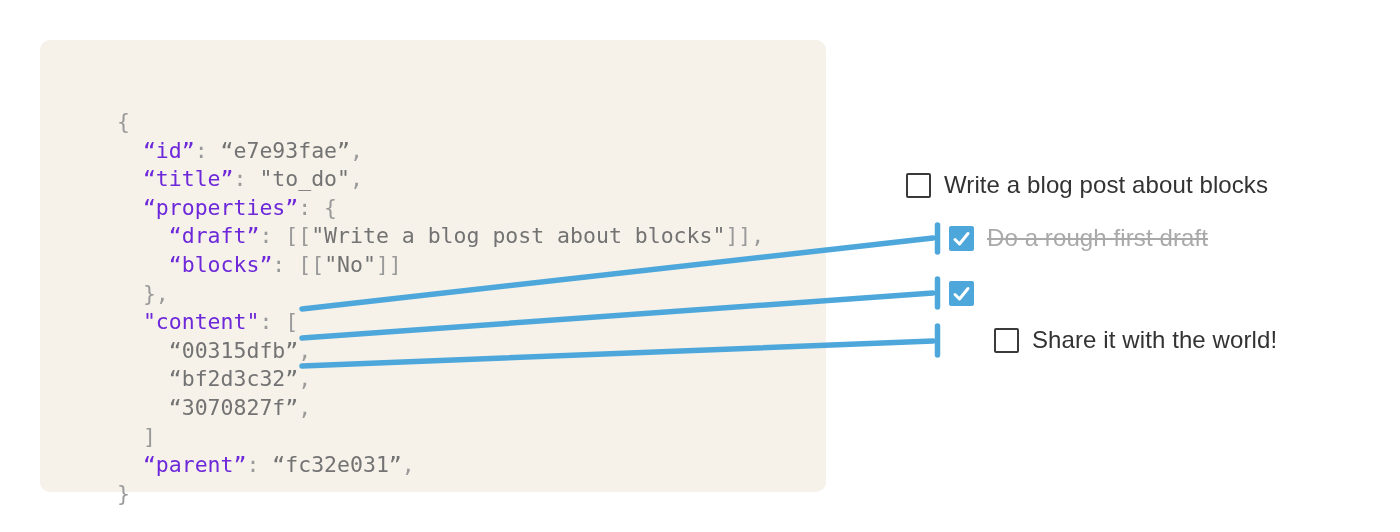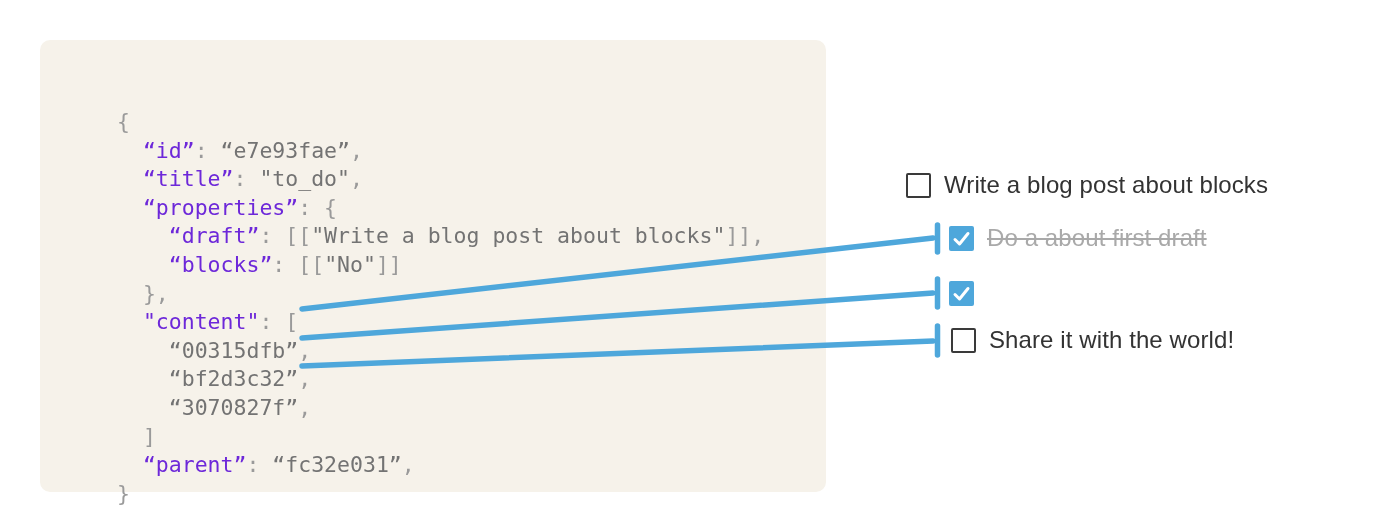--- a/index.html
+++ b/index.html
@@ -113,28 +113,28 @@
       <div class="todo-row" style="left: 906px; top: 172px;">
         <span class="cbox unchecked"></span>
         <span class="todo-label">Write a blog post about blocks</span>
       </div>
       <div class="todo-row" style="left: 949px; top: 225px;">
         <span class="cbox checked">
           <svg width="25" height="25" viewBox="0 0 25 25">
             <polyline points="6,13.5 10.5,18 19,7.5" fill="none" stroke="#ffffff" stroke-width="3" stroke-linecap="round" stroke-linejoin="round"></polyline>
           </svg>
         </span>
-        <span class="todo-label done">Do a about first draft</span>
+        <span class="todo-label done">Do a rough first draft</span>
       </div>
       <div class="todo-row" style="left: 949px; top: 280px;">
         <span class="cbox checked">
           <svg width="25" height="25" viewBox="0 0 25 25">
             <polyline points="6,13.5 10.5,18 19,7.5" fill="none" stroke="#ffffff" stroke-width="3" stroke-linecap="round" stroke-linejoin="round"></polyline>
           </svg>
         </span>
       </div>
-      <div class="todo-row" style="left: 906px; top: 327px; padding-left: 45px;">
+      <div class="todo-row" style="left: 949px; top: 327px; padding-left: 45px;">
         <span class="cbox unchecked"></span>
         <span class="todo-label">Share it with the world!</span>
       </div>
     </div>
 
 </div>
 
 </body></html>

